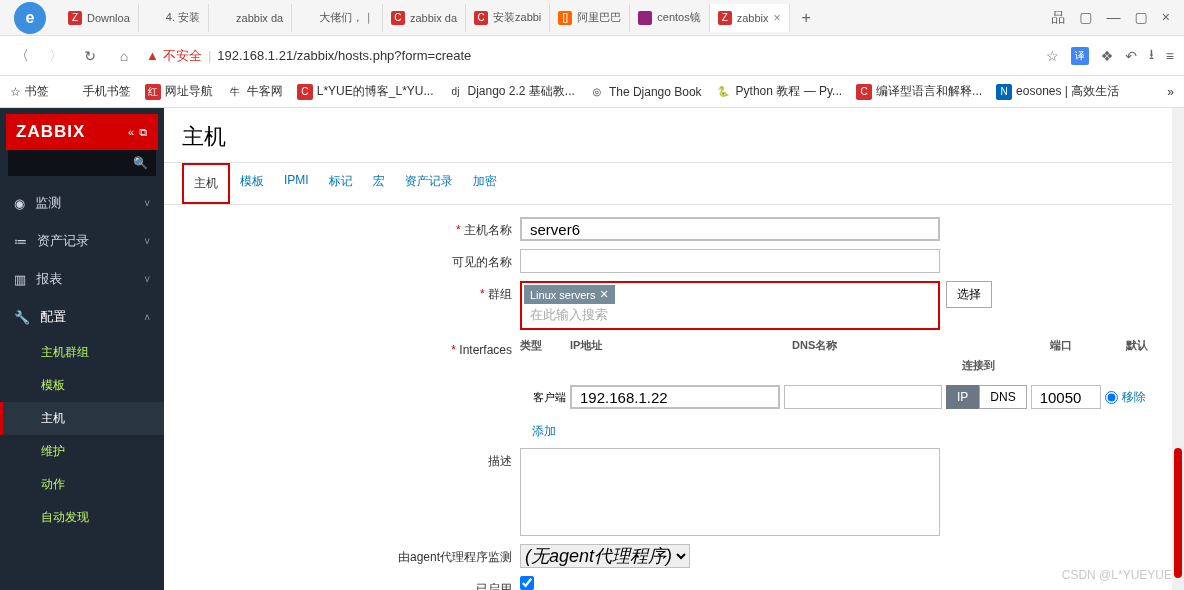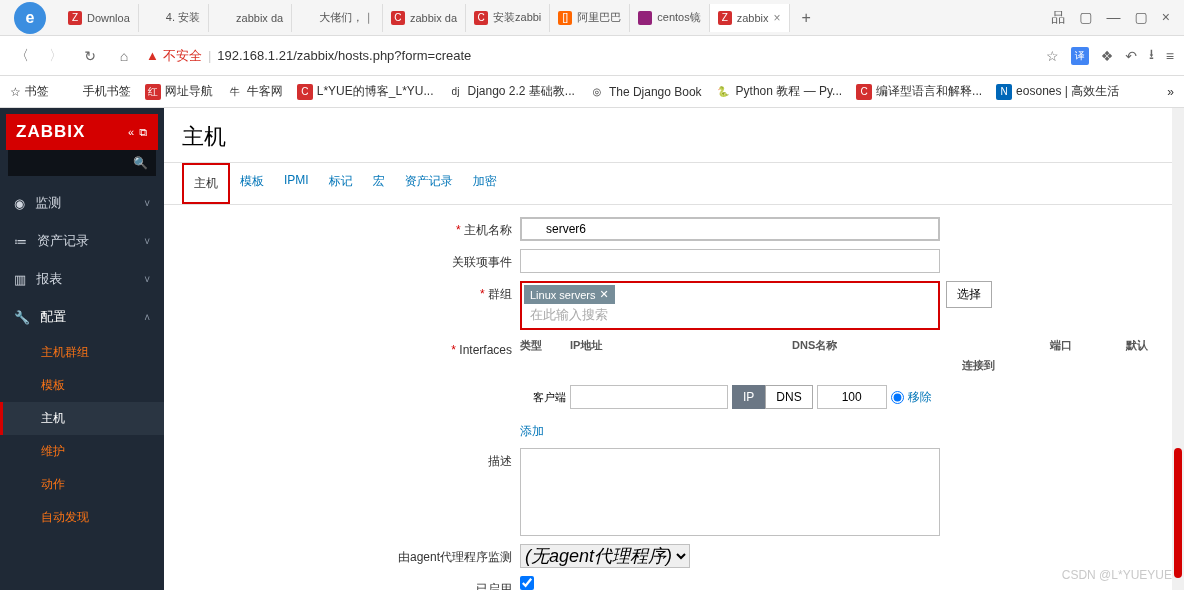--- a/index.html
+++ b/index.html
@@ -34,37 +34,37 @@
 
 .app { display: flex; height: calc(590px - 108px); position: relative; }
 .sidebar { width: 164px; background: #1f2936; color: #cfd5de; display: flex; flex-direction: column; }
 .zbx-logo { background: #d40000; color: #fff; font-weight: bold; font-size: 17px; letter-spacing: 1px; padding: 8px 10px; margin: 6px 6px 0 6px; display: flex; align-items: center; justify-content: space-between; }
 .zbx-server { font-size: 11px; padding: 4px 10px 8px; color: #8e99a8; }
 .search { margin: 0 8px 8px; height: 26px; background: #0e1218; display: flex; align-items: center; justify-content: flex-end; padding: 0 8px; color: #6b7280; }
 .menu { flex: 1; overflow: hidden; }
 .menu-item { display: flex; align-items: center; padding: 10px 14px; gap: 10px; font-size: 13px; color: #cfd5de; justify-content: space-between; }
 .menu-item .left { display: flex; align-items: center; gap: 10px; }
 .menu-item.config { color: #fff; }
-.menu-sub { padding: 8px 14px 8px 38px; font-size: 12px; color: #f97316; border-left: 3px solid transparent; }
+.menu-sub { padding: 8px 14px 8px 38px; font-size: 12px; color: #bef264; border-left: 3px solid transparent; }
 .menu-sub.active { border-left: 3px solid #d40000; color: #fff; background: #2a3542; }
 .chev { font-size: 10px; color: #8e99a8; }
 
 .content { flex: 1; background: #fff; overflow: auto; position: relative; }
 .page-title { font-size: 22px; font-weight: normal; padding: 14px 18px 10px; border-bottom: 1px solid #e0e0e0; }
 .ztabs { display: flex; gap: 0; padding: 0 18px; border-bottom: 1px solid #e0e0e0; font-size: 12px; }
 .ztab { padding: 10px 10px; color: #0275b8; cursor: pointer; }
 .ztab.active { color: #333; border-bottom: 2px solid #d40000; }
 .red-box { border: 2px solid #d40000; }
 
 .form { padding: 12px 18px; }
 .form-row { display: flex; align-items: flex-start; margin-bottom: 8px; font-size: 12px; }
 .form-label { width: 338px; text-align: right; padding: 5px 8px 0 0; color: #333; }
 .req::before { content: "* "; color: #d40000; }
 .form-ctrl { display: flex; align-items: center; gap: 6px; flex: 1; }
-.txt { height: 24px; border: 1px solid #c0c0c0; padding: 0 24px; font-size: 12px; width: 420px; }
+.txt { height: 24px; border: 1px solid #c0c0c0; padding: 0 8px; font-size: 15px; width: 420px; }
 .txt-sm { width: 210px; }
 .txt-port { width: 70px; }
 .tag { background: #768d99; color: #fff; padding: 3px 6px; font-size: 11px; display: inline-flex; align-items: center; gap: 4px; }
 .ghost { border: 1px solid #ccc; width: 420px; height: 22px; padding: 2px 6px; color: #aaa; font-size: 13px; }
 .btn { border: 1px solid #aaa; background: #fff; padding: 4px 10px; font-size: 12px; cursor: pointer; }
 .btn-primary { background: #0275b8; color: #fff; border: 1px solid #0275b8; padding: 5px 14px; }
 .btn-group { display: inline-flex; }
 .btn-group .btn { border-radius: 0; }
 .btn-group .btn.active { background: #6b7785; color: #fff; border-color: #6b7785; }
 .iface-hdr { display: flex; font-size: 11px; color: #555; }
@@ -258,21 +258,21 @@
       </div>
 
     <div class="form">
       <div class="form-row">
         <div class="form-label req">主机名称</div>
         <div class="form-ctrl">
           <input class="txt red-box" style="border-width: 2px;" value="server6">
         </div>
       </div>
       <div class="form-row">
-        <div class="form-label">关联项事件</div>
+        <div class="form-label">可见的名称</div>
         <div class="form-ctrl">
             <input class="txt" value="" style="">
           </div>
       </div>
       <div class="form-row">
         <div class="form-label req">群组</div>
         <div class="form-ctrl" style="flex-direction:column; align-items:flex-start; gap:2px;">
           <div style="display:flex; gap:6px; align-items:flex-start;">
             <div class="red-box" style="padding:2px; width:420px;">
               <span class="tag">
@@ -292,30 +292,31 @@
           <div class="iface-hdr">
             <span style="width:50px;">类型</span>
             <span style="width:222px;">IP地址</span>
             <span style="width:170px;">DNS名称</span>
             <span style="width:88px;margin-top:20px;">连接到</span>
             <span style="width:76px;">端口</span>
             <span style="width:30px;">默认</span>
           </div>
           <div style="display:flex; align-items:center; gap:4px; margin-top:6px;">
             <span style="width:46px; text-align:right; font-size:11px;">客户端</span>
+            <input class="txt txt-sm red-box" style="border-width: 2px; width: 210px;" value="192.168.1.22">
             <input class="txt" style="width: 158px;" value="">
             <span class="btn-group">
               <button class="btn active">IP</button>
               <button class="btn">DNS</button>
             </span>
             <input class="txt txt-port" value="10050" style="">
             <input type="radio" class="radio-def" checked="" style="">
             <span class="link">移除</span>
           </div>
-          <div class="link" style="margin:8px 0 0 0;">添加</div>
+          <div class="link" style="margin:8px 0 0 12px;">添加</div>
         </div>
       </div>
 
       <div class="form-row">
         <div class="form-label">描述</div>
         <div class="form-ctrl">
             <textarea class="textarea" style=""></textarea>
           </div>
       </div>
 

